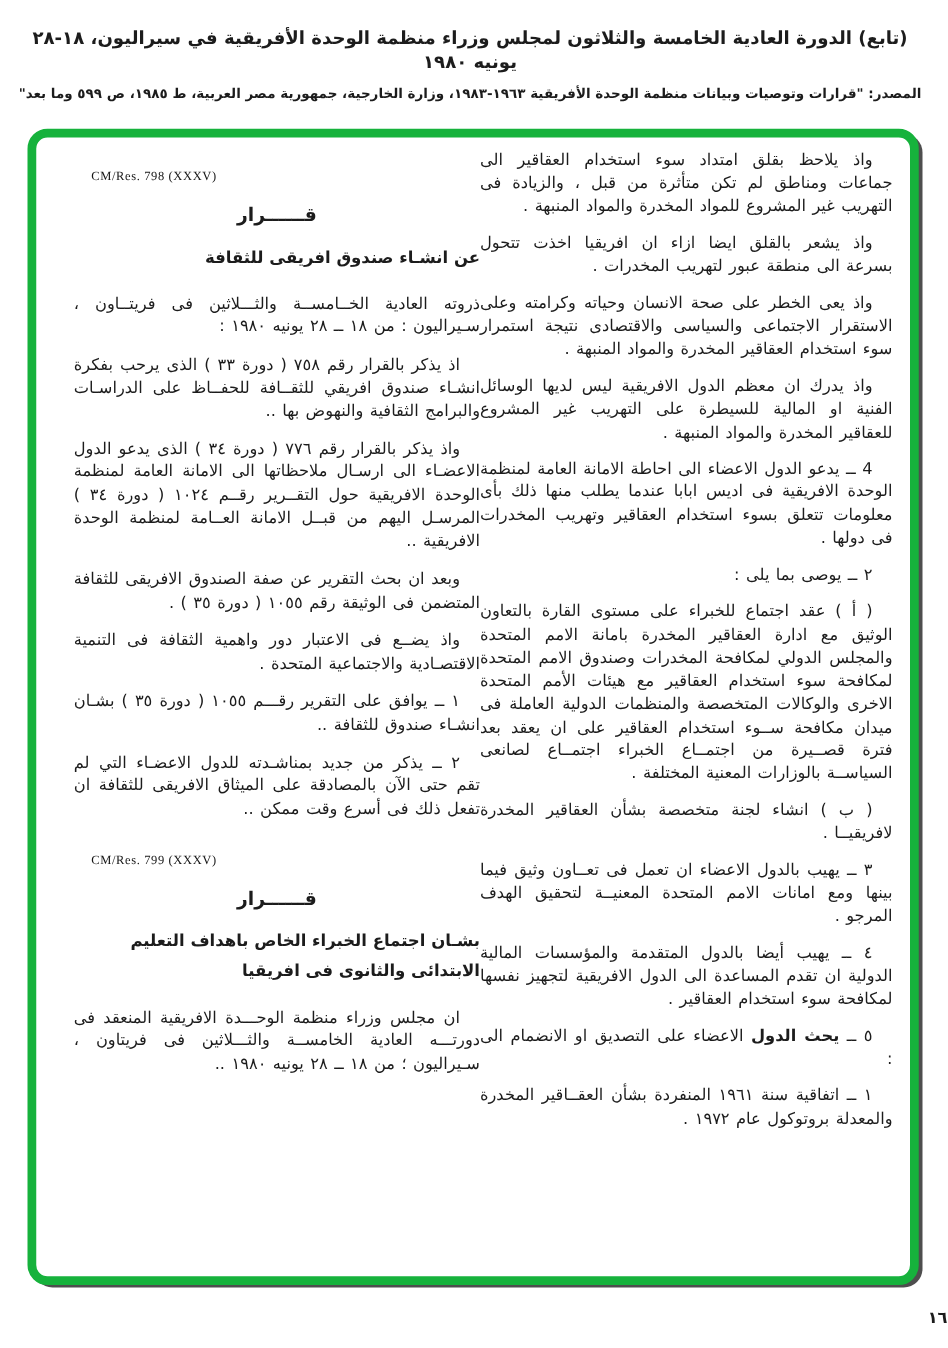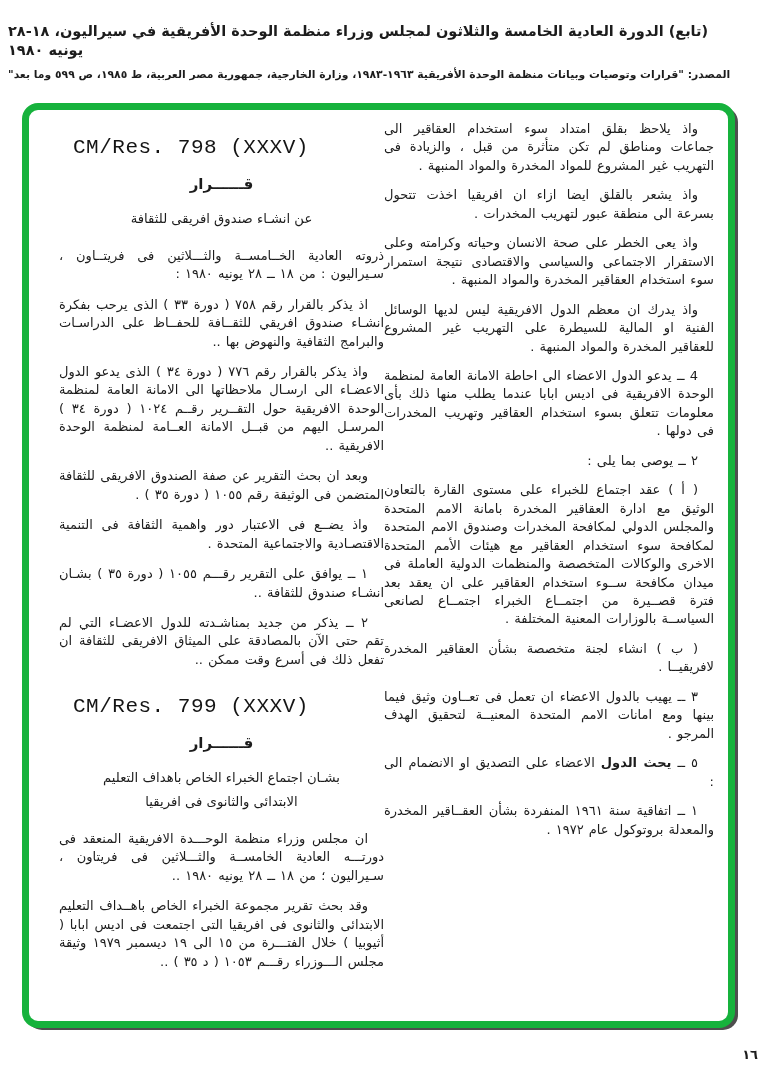--- a/index.html
+++ b/index.html
@@ -1,21 +1,21 @@
 <!DOCTYPE html>
 <html lang="ar"><head>
 <meta charset="utf-8">
 <style>
   html,body{margin:0;padding:0;background:#ffffff;}
   .page{
     position:relative;width:758px;height:1078px;background:#ffffff;overflow:hidden;
     font-family:"DejaVu Sans",sans-serif;color:#1c1c1c;
   }
   
-  .header{position:absolute;top:22px;right:14px;left:8px;direction:rtl;text-align:left;}
+  .header{position:absolute;top:22px;right:14px;left:8px;direction:rtl;text-align:center;}
   .header-line1{font-size:14.5px;font-weight:bold;letter-spacing:0;line-height:1.3;}
   .header-line2{font-size:10.8px;font-weight:bold;margin-top:8px;line-height:1.3;}
   
   .frame{
     position:absolute;left:22px;top:103px;width:713px;height:925px;box-sizing:border-box;
     border:7px solid #16b23c;border-radius:16px;background:#ffffff;
     box-shadow:4px 3px 0 -1px #4e4e4e;
   }
   .columns{
     position:absolute;top:0;left:0;right:0;bottom:0;
@@ -25,25 +25,25 @@
   .col-intro{width:330px;padding-top:4px;}   
   .col-res{width:325px;padding-top:14px;}    
   
   .par{
     direction:rtl;text-align:justify;font-size:13px;line-height:1.42;margin:0 0 11px;
     text-indent:16px;word-spacing:1px;
   }
   .par.no-indent{text-indent:0;}
   .col-res .par{margin-bottom:12px;}
   .ref{
-    direction:ltr;text-align:left;font-family:Liberation Mono, monospace;
-    font-size:21px;color:#141414;margin:6px 0 10px 0;padding-left:14px;letter-spacing:.5px;
+    direction:ltr;text-align:left;font-family:Liberation Serif, serif;
+    font-size:10px;color:#141414;margin:6px 0 10px 0;padding-left:14px;letter-spacing:.5px;
   }
   .res-title{text-align:center;font-weight:bold;font-size:15px;margin:16px 0 14px;direction:rtl;}
-  .res-subtitle{text-align:center;font-weight:normal;font-size:13.2px;line-height:1.8;margin:0 0 16px;direction:rtl;}
+  .res-subtitle{text-align:right;font-weight:bold;font-size:13.2px;line-height:1.8;margin:0 0 16px;direction:rtl;}
   .gap-before-res2{margin-top:26px;}
   
   .page-number{
     position:absolute;bottom:16px;left:0;right:0;text-align:right;
     font-size:13px;font-weight:bold;direction:rtl;
   }
   b{font-weight:bold;}
 </style>
 </head>
 <body>
@@ -61,20 +61,21 @@
       <div class="col col-intro">
         <p class="par">واذ يلاحظ بقلق امتداد سوء استخدام العقاقير الى جماعات ومناطق لم تكن متأثرة من قبل ، والزيادة فى التهريب غير المشروع للمواد المخدرة والمواد المنبهة .</p>
         <p class="par">واذ يشعر بالقلق ايضا ازاء ان افريقيا اخذت تتحول بسرعة الى منطقة عبور لتهريب المخدرات .</p>
         <p class="par">واذ يعى الخطر على صحة الانسان وحياته وكرامته وعلى الاستقرار الاجتماعى والسياسى والاقتصادى نتيجة استمرار سوء استخدام العقاقير المخدرة والمواد المنبهة .</p>
         <p class="par">واذ يدرك ان معظم الدول الافريقية ليس لديها الوسائل الفنية او المالية للسيطرة على التهريب غير المشروع للعقاقير المخدرة والمواد المنبهة .</p>
         <p class="par">4 ــ يدعو الدول الاعضاء الى احاطة الامانة العامة لمنظمة الوحدة الافريقية فى اديس ابابا عندما يطلب منها ذلك بأى معلومات تتعلق بسوء استخدام العقاقير وتهريب المخدرات فى دولها .</p>
         <p class="par">٢ ــ يوصى بما يلى :</p>
         <p class="par">( أ ) عقد اجتماع للخبراء على مستوى القارة بالتعاون الوثيق مع ادارة العقاقير المخدرة بامانة الامم المتحدة والمجلس الدولي لمكافحة المخدرات وصندوق الامم المتحدة لمكافحة سوء استخدام العقاقير مع هيئات الأمم المتحدة الاخرى والوكالات المتخصصة والمنظمات الدولية العاملة فى ميدان مكافحة ســوء استخدام العقاقير على ان يعقد بعد فترة قصــيرة من اجتمــاع الخبراء اجتمــاع لصانعى السياســة بالوزارات المعنية المختلفة .</p>
         <p class="par">( ب ) انشاء لجنة متخصصة بشأن العقاقير المخدرة لافريقيــا .</p>
         <p class="par">٣ ــ يهيب بالدول الاعضاء ان تعمل فى تعــاون وثيق فيما بينها ومع امانات الامم المتحدة المعنيــة لتحقيق الهدف المرجو .</p>
+        <p class="par">٤ ــ يهيب أيضا بالدول المتقدمة والمؤسسات المالية الدولية ان تقدم المساعدة الى الدول الافريقية لتجهيز نفسها لمكافحة سوء استخدام العقاقير .</p>
         <p class="par"><span>٥ ــ </span><b>يحث الدول</b><span> الاعضاء على التصديق او الانضمام الى :</span></p>
         <p class="par">١ ــ اتفاقية سنة ١٩٦١ المنفردة بشأن العقــاقير المخدرة والمعدلة بروتوكول عام ١٩٧٢ .</p>
       </div>
 
       <div class="col col-res">
         <div class="ref">CM/Res. 798 (XXXV)</div>
         <div class="res-title">قــــــرار</div>
         <div class="res-subtitle">عن انشـاء صندوق افريقى للثقافة</div>
         <p class="par no-indent">ذروته العادية الخــامســة والثـــلاثين فى فريتــاون ، سـيراليون : من ١٨ ــ ٢٨ يونيه ١٩٨٠ :</p>
         <p class="par">اذ يذكر بالقرار رقم ٧٥٨ ( دورة ٣٣ ) الذى يرحب بفكرة انشـاء صندوق افريقي للثقــافة للحفــاظ على الدراسـات والبرامج الثقافية والنهوض بها ..</p>
@@ -84,21 +85,20 @@
         <p class="par">١ ــ يوافق على التقرير رقـــم ١٠٥٥ ( دورة ٣٥ ) بشـان انشـاء صندوق للثقافة ..</p>
         <p class="par">٢ ــ يذكر من جديد بمناشـدته للدول الاعضـاء التي لم تقم حتى الآن بالمصادقة على الميثاق الافريقى للثقافة ان تفعل ذلك فى أسرع وقت ممكن ..</p>
 
         <div class="ref gap-before-res2">CM/Res. 799 (XXXV)</div>
         <div class="res-title">قــــــرار</div>
         <div class="res-subtitle">
           <div>بشـان اجتماع الخبراء الخاص باهداف التعليم</div>
           <div>الابتدائى والثانوى فى افريقيا</div>
         </div>
         <p class="par">ان مجلس وزراء منظمة الوحـــدة الافريقية المنعقد فى دورتـــه العادية الخامســة والثـــلاثين فى فريتاون ، سـيراليون ؛ من ١٨ ــ ٢٨ يونيه ١٩٨٠ ..</p>
-        <p class="par">وقد بحث تقرير مجموعة الخبراء الخاص باهــداف التعليم الابتدائى والثانوى فى افريقيا التى اجتمعت فى اديس ابابا ( أثيوبيا ) خلال الفتـــرة من ١٥ الى ١٩ ديسمبر ١٩٧٩ وثيقة مجلس الـــوزراء رقـــم ١٠٥٣ ( د ٣٥ ) ..</p>
       </div>
 
     </div>
   </div>
 
   <div class="page-number">١٦</div>
 
 </div>
 
 </body></html>

